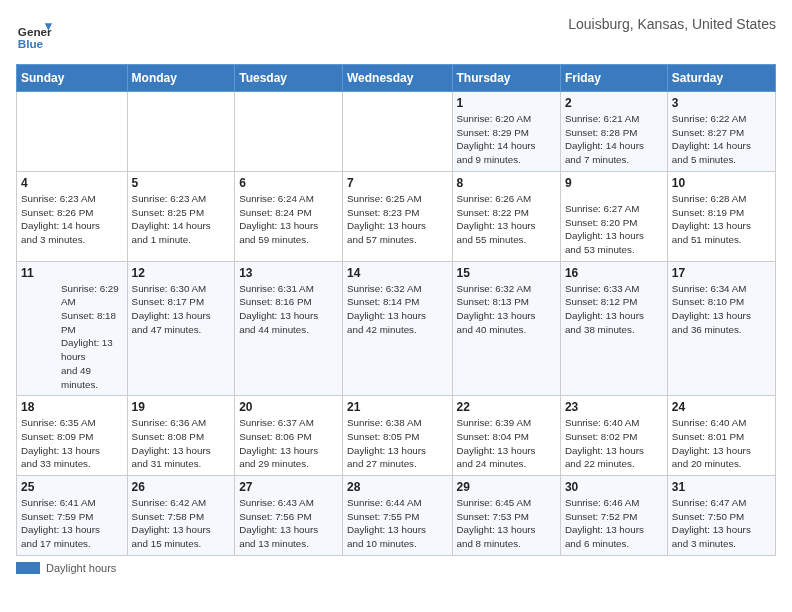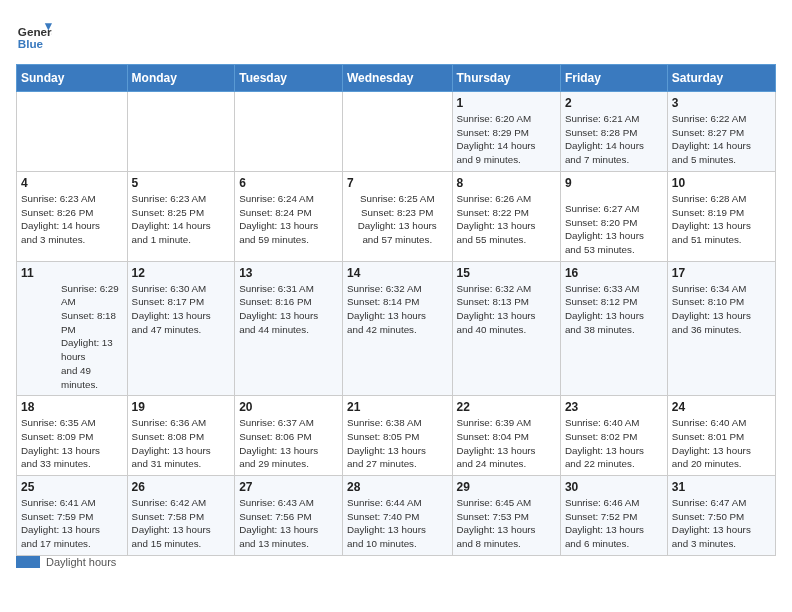--- a/index.html
+++ b/index.html
@@ -75,20 +75,21 @@
       font-size: 9.8px;
       line-height: 1.4;
     }
     .empty-cell {
       background: #fff !important;
     }
     .legend {
       display: flex;
       align-items: center;
       gap: 6px;
+      margin-top: 6px;
       font-size: 11px;
       color: #555;
     }
     .legend-box {
       width: 24px;
       height: 12px;
       background: #3a7abf;
       display: inline-block;
     }
   </style>
@@ -97,20 +98,21 @@
 
 <div class="header">
   <div class="logo">
     <svg class="logo-icon" viewBox="0 0 40 40">
       <text x="2" y="22" font-size="13" font-weight="bold" fill="#333" font-family="Arial">General</text>
       <text x="2" y="35" font-size="13" font-weight="bold" fill="#3a7abf" font-family="Arial">Blue</text>
       <polygon points="32,8 40,8 36,16" fill="#3a7abf"></polygon>
     </svg>
   </div>
   <div class="title-block">
+    <div class="subtitle">Louisburg, Kansas, United States</div>
   </div>
 </div>
 
 <table>
   <thead>
     <tr id="header-row">
     <th>Sunday</th>
         <th>Monday</th>
         <th>Tuesday</th>
         <th>Wednesday</th>
@@ -164,21 +166,21 @@
         </td>
         <td>
           <span class="day-num">6</span>
           <div class="day-info" style="white-space: pre-line;">Sunrise: 6:24 AM
 Sunset: 8:24 PM
 Daylight: 13 hours
 and 59 minutes.</div>
         </td>
         <td>
           <span class="day-num">7</span>
-          <div class="day-info" style="white-space: pre-line; text-align: center;">Sunrise: 6:25 AM
+          <div class="day-info" style="white-space: pre-line;">Sunrise: 6:25 AM
 Sunset: 8:23 PM
 Daylight: 13 hours
 and 57 minutes.</div>
         </td>
         <td>
           <span class="day-num">8</span>
           <div class="day-info" style="white-space: pre-line;">Sunrise: 6:26 AM
 Sunset: 8:22 PM
 Daylight: 13 hours
 and 55 minutes.</div>
@@ -318,21 +320,21 @@
         <td>
           <span class="day-num">27</span>
           <div class="day-info" style="white-space: pre-line;">Sunrise: 6:43 AM
 Sunset: 7:56 PM
 Daylight: 13 hours
 and 13 minutes.</div>
         </td>
         <td>
           <span class="day-num">28</span>
           <div class="day-info" style="white-space: pre-line;">Sunrise: 6:44 AM
-Sunset: 7:40 PM
+Sunset: 7:55 PM
 Daylight: 13 hours
 and 10 minutes.</div>
         </td>
         <td>
           <span class="day-num">29</span>
           <div class="day-info" style="white-space: pre-line;">Sunrise: 6:45 AM
 Sunset: 7:53 PM
 Daylight: 13 hours
 and 8 minutes.</div>
         </td>

